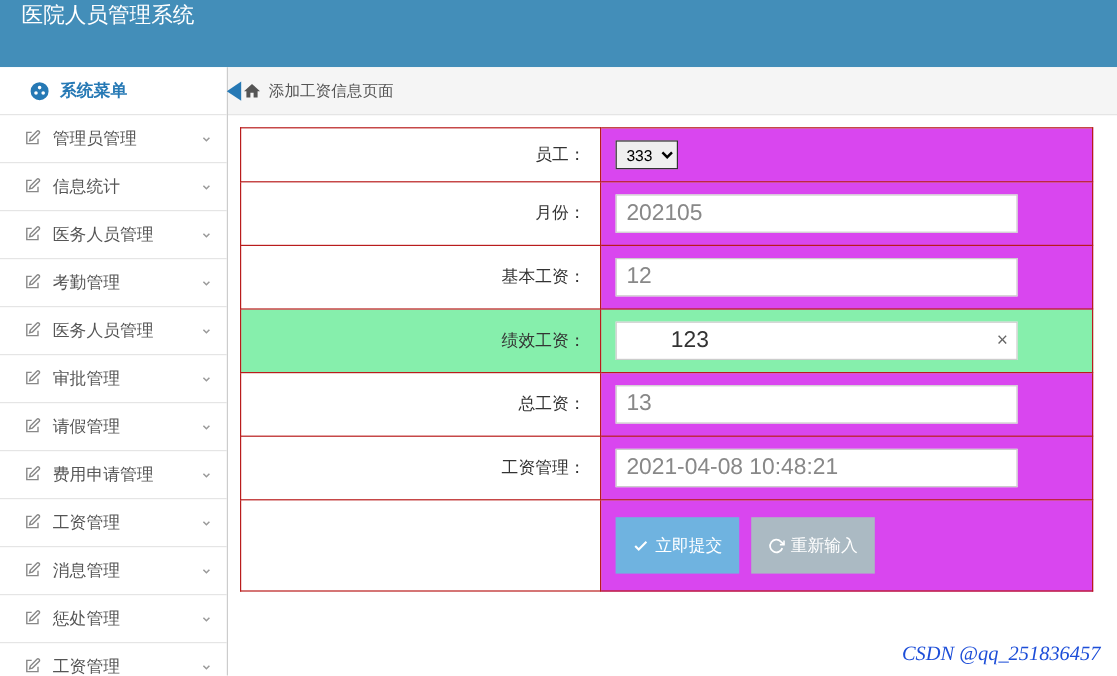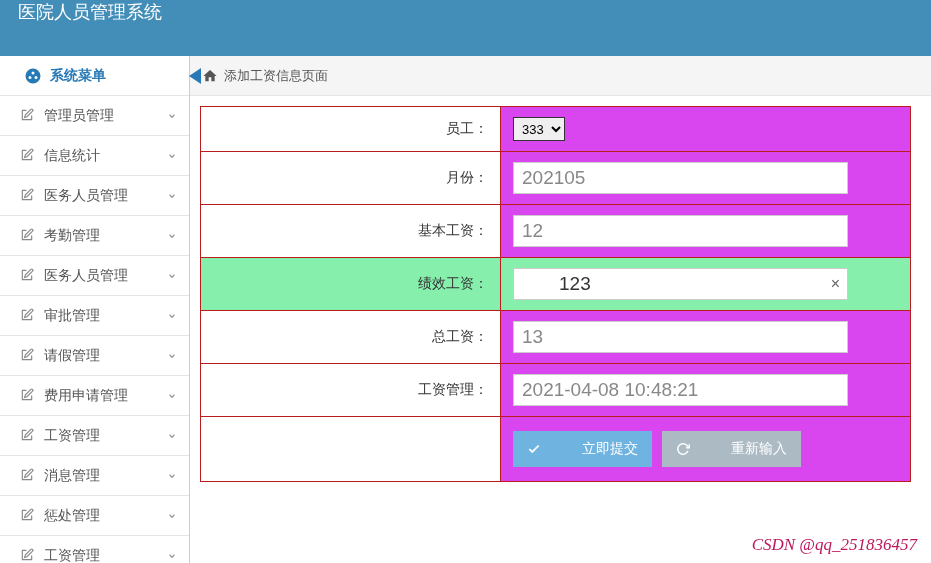--- a/index.html
+++ b/index.html
@@ -31,26 +31,26 @@
     .form-table td.label-cell { width: 300px; text-align: right; background: #fff; color: #333; }
     .form-table td.input-cell { background: #d946ef; }
     .form-table tr.active td { background: #86efac; margin-top: 20px; }
     
     select { border: 1px solid #333; padding: 2px 4px; font-size: 13px; height: 24px; }
     input[type="text"] { width: 335px; height: 32px; border: 1px solid #ccc; padding: 0 8px; font-size: 19px; color: #888; }
     .input-wrapper { position: relative; display: inline-block; }
     .input-clear { position: absolute; right: 8px; top: 50%; transform: translateY(-50%); color: #666; cursor: pointer; font-size: 16px; }
     
     .btn-row td { padding: 14px 12px; }
-    .btn { display: inline-flex; align-items: center; height: 36px; padding: 0 14px; border: none; color: #fff; font-size: 14px; cursor: pointer; margin-right: 6px; gap: 36px; }
+    .btn { display: inline-flex; align-items: center; height: 47px; padding: 0 14px; border: none; color: #fff; font-size: 14px; cursor: pointer; margin-right: 6px; }
     .btn .icon { margin-right: 5px; }
     .btn-primary { background: #6FB3E0; }
     .btn-secondary { background: #ABBAC3; }
     
-    .watermark { position: absolute; right: 14px; bottom: 8px; color: #be185d; font-style: italic; font-size: 17px; font-family: Georgia, serif; }
+    .watermark { position: absolute; right: 14px; bottom: 8px; color: #1d4ed8; font-style: italic; font-size: 17px; font-family: Georgia, serif; }
     
     svg { display: block; }
   </style>
 </head>
 <body>
 
 <div class="header">
   <span>医院人员管理系统</span>
 </div>
 

